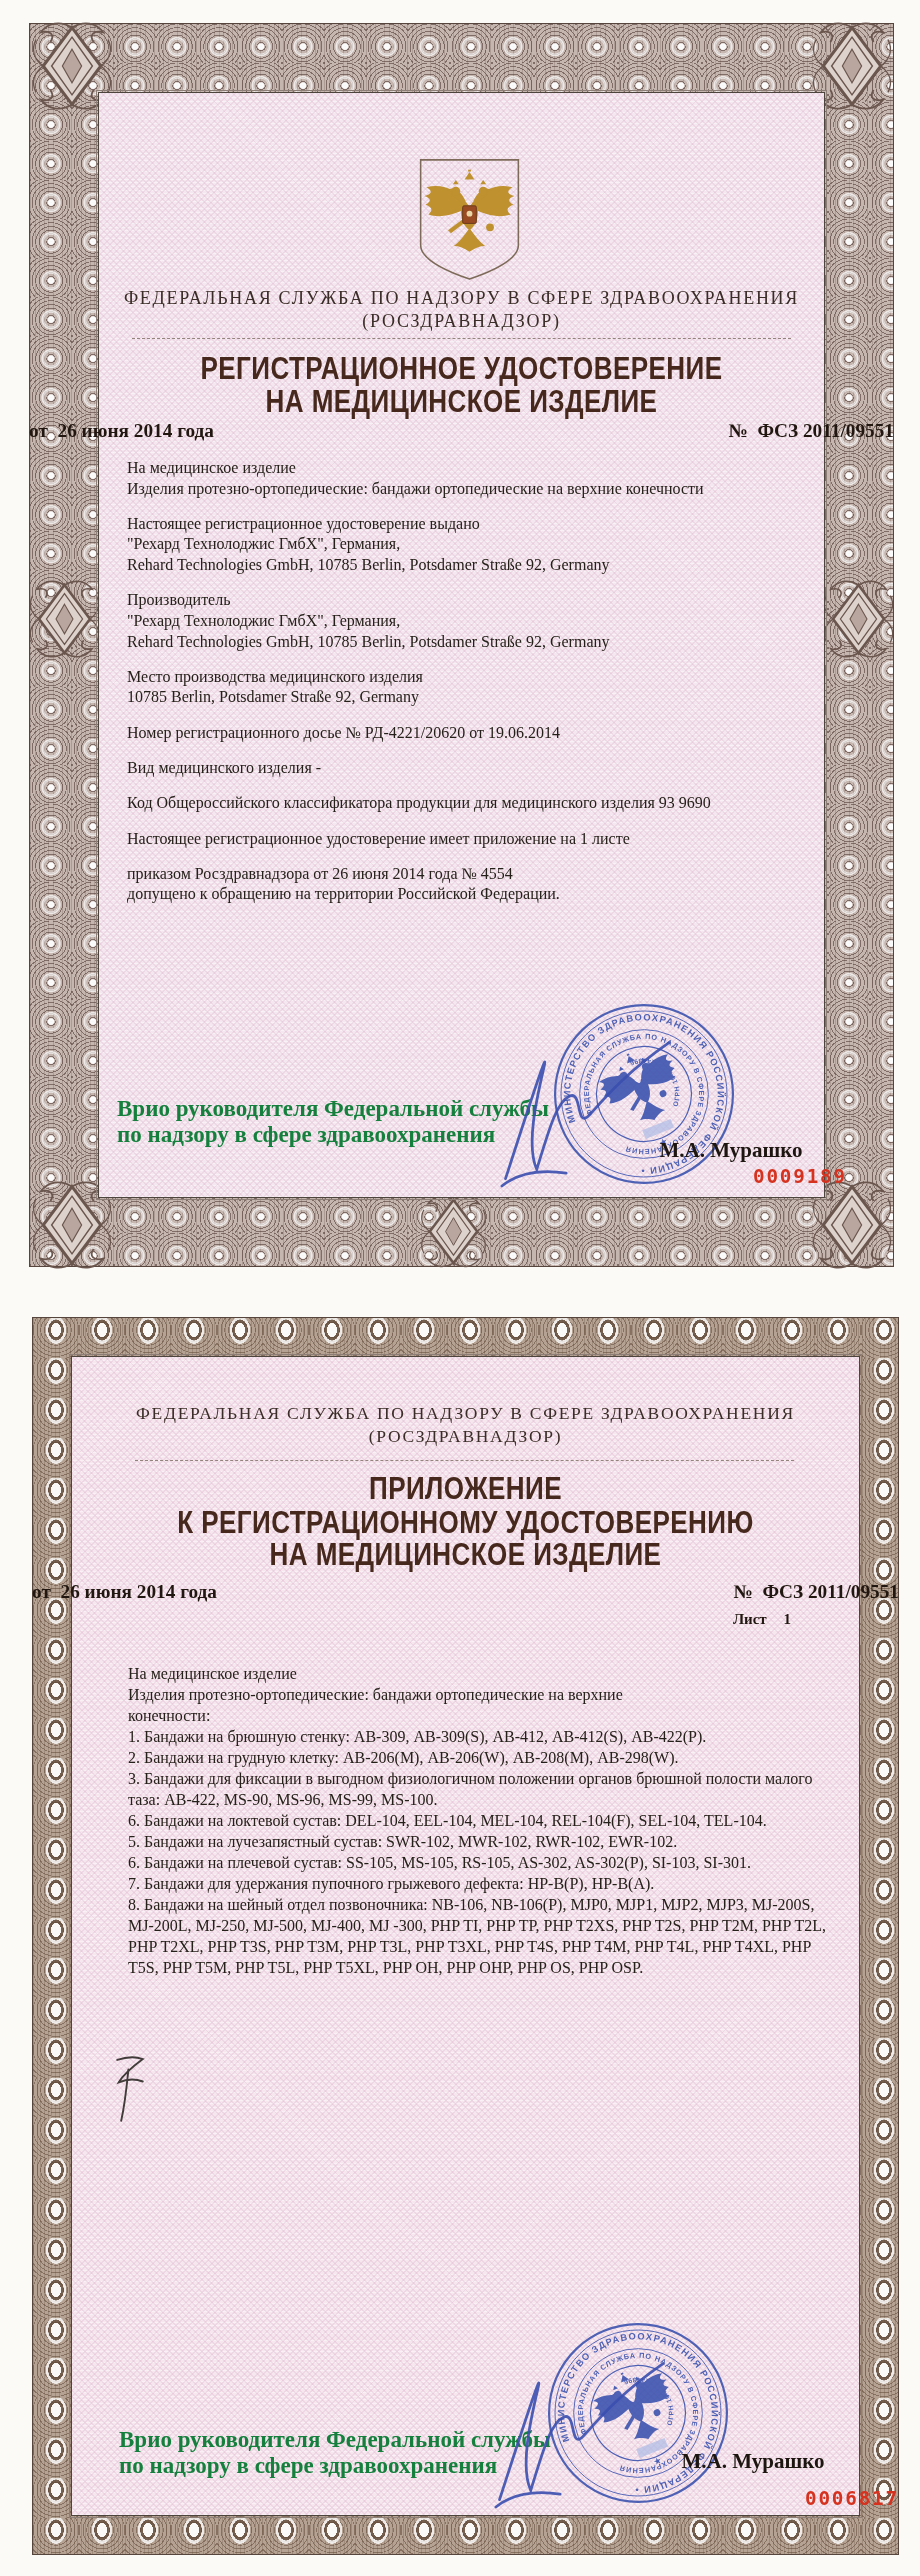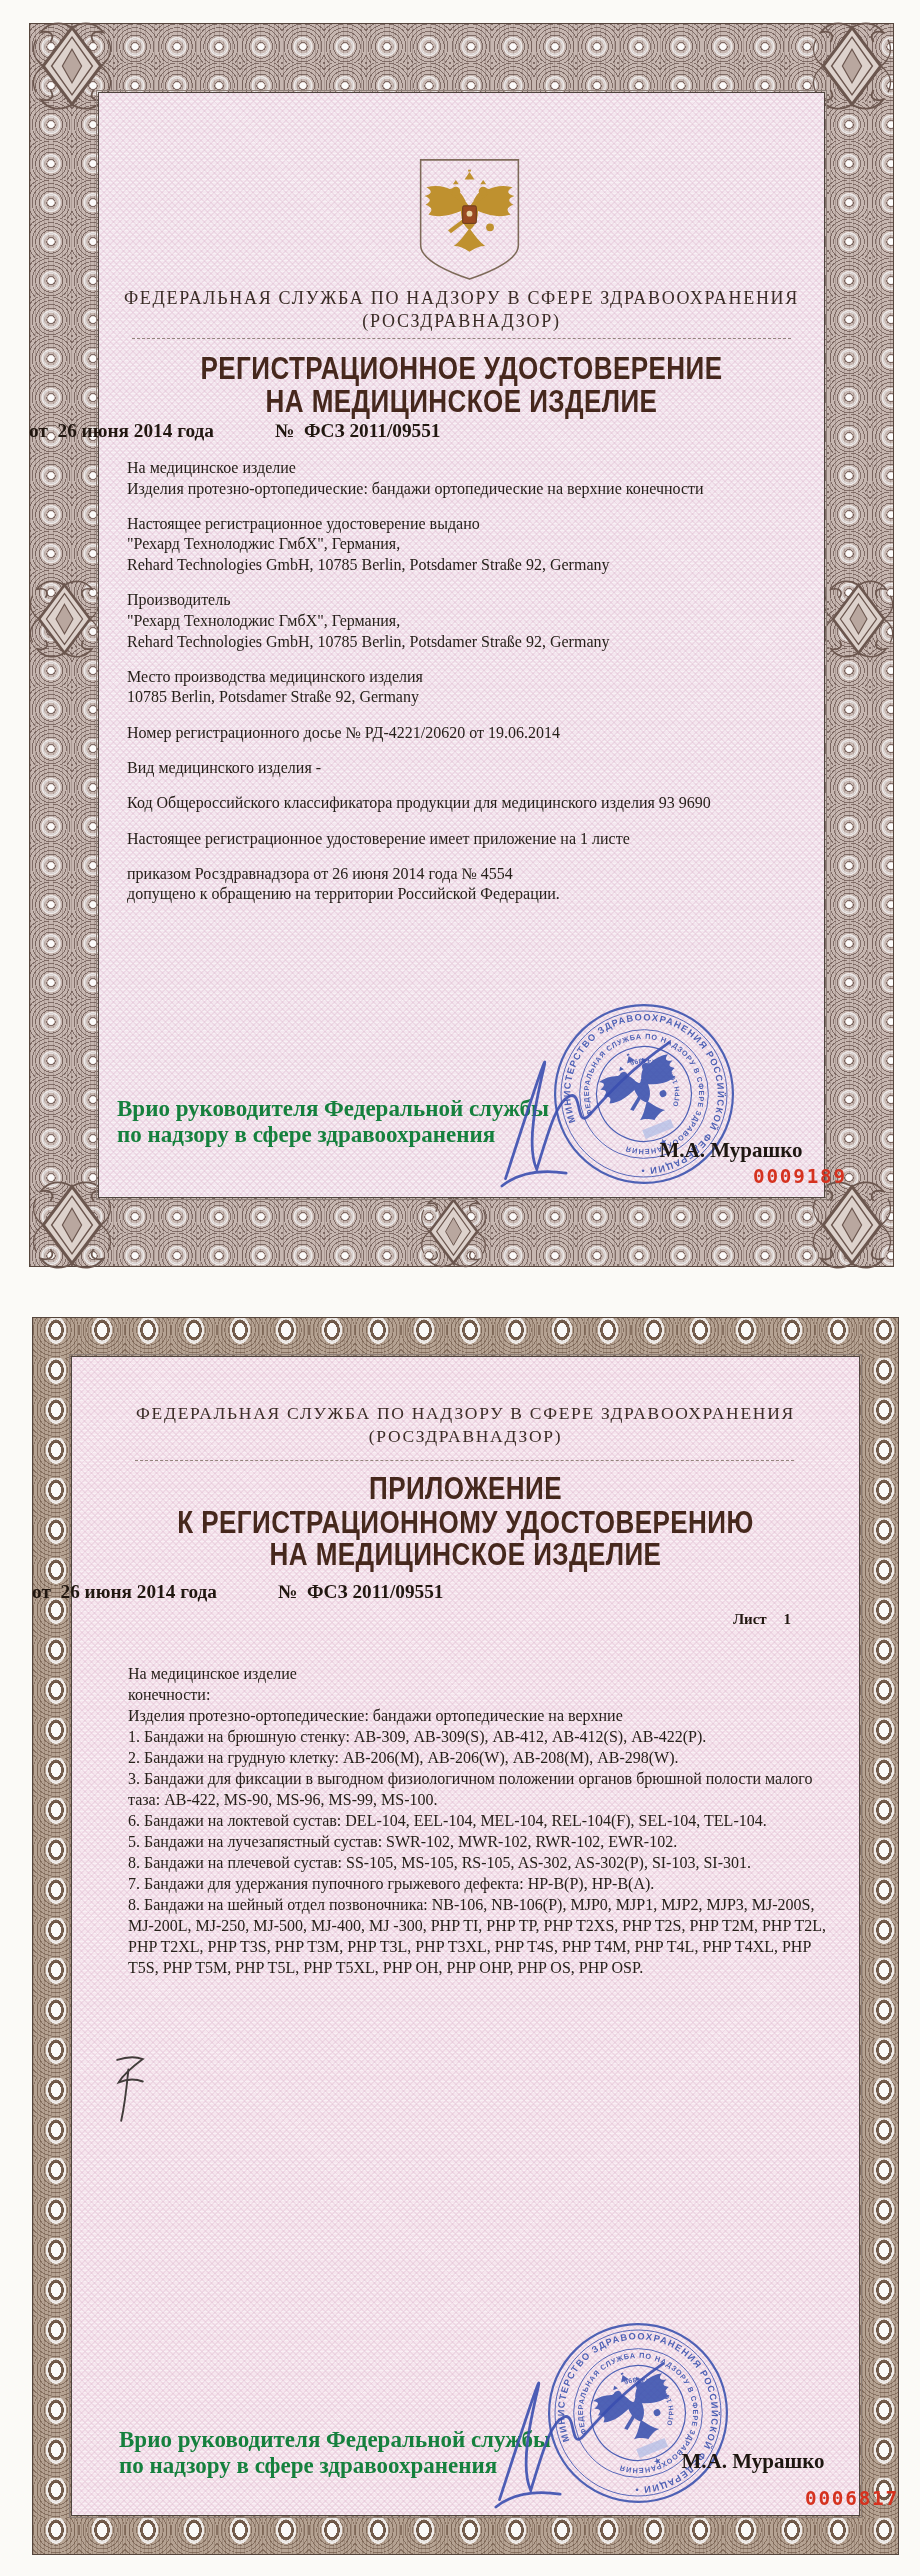--- a/index.html
+++ b/index.html
@@ -32,21 +32,21 @@
       repeating-linear-gradient(0deg, rgba(255,255,255,.4) 0 0.9px, transparent 0.9px 3.7px);
   }
   .panel1{inset:69px;}
   .panel2{inset:39px;background-color:#f6e6ee;}
   .orn{position:absolute;}
   
   .agency{position:absolute;left:0;width:100%;text-align:center;font-size:18px;letter-spacing:1.7px;color:#3a2c26;}
   .divider{position:absolute;border-top:0.9px dashed #93837c;}
   .bigtitle{position:absolute;left:0;width:100%;text-align:center;font-family:"Liberation Sans",sans-serif;
     font-weight:bold;font-size:31px;line-height:37px;color:#46281d;transform:scaleX(.84);letter-spacing:0.5px;}
-  .dateline{position:absolute;left:0;width:100%;display:flex;justify-content:flex-start;gap:61px;
+  .dateline{position:absolute;left:0;width:100%;display:flex;justify-content:space-between;gap:61px;
     font-weight:bold;font-size:19.3px;color:#211710;}
   .dateline span{white-space:pre;}
   .bodyblock{position:absolute;color:#26201a;font-size:16px;}
   .para{margin:0 0 14.7px;line-height:20.6px;}
   .item{margin:0;line-height:21px;}
   .b{font-weight:normal;}
   .sheetline{position:absolute;font-weight:bold;font-size:15px;color:#211710;}
   .signrole{position:absolute;font-weight:bold;font-size:23px;line-height:26px;color:#15803d;}
   .signname{position:absolute;text-align:center;font-weight:bold;font-size:21px;color:#1d1610;}
   .serial{position:absolute;font-family:"DejaVu Sans Mono",monospace;font-weight:bold;font-size:19.3px;
@@ -216,29 +216,29 @@
     <span>№  ФСЗ 2011/09551</span>
   </div>
 
   <div class="sheetline" style="top:294px;right:108px;">
     <span>Лист</span>
     <span style="margin-left:13px;">1</span>
   </div>
 
   <div class="bodyblock" style="left:96px;top:346px;width:707px;">
     <p class="item">На медицинское изделие</p>
+    <p class="item b">Изделия протезно-ортопедические: бандажи ортопедические на верхние</p>
     <p class="item b">конечности:</p>
-    <p class="item b">Изделия протезно-ортопедические: бандажи ортопедические на верхние</p>
     <div>
         <p class="item">1. Бандажи на брюшную стенку: АВ-309, АВ-309(S), АВ-412, АВ-412(S), АВ-422(Р).</p>
         <p class="item">2. Бандажи на грудную клетку: АВ-206(М), АВ-206(W), АВ-208(М), АВ-298(W).</p>
         <p class="item">3. Бандажи для фиксации в выгодном физиологичном положении органов брюшной полости малого таза: АВ-422, MS-90, MS-96, MS-99, MS-100.</p>
         <p class="item">6. Бандажи на локтевой сустав: DEL-104, EEL-104, MEL-104, REL-104(F), SEL-104, TEL-104.</p>
         <p class="item">5. Бандажи на лучезапястный сустав: SWR-102, MWR-102, RWR-102, EWR-102.</p>
-        <p class="item">8. Бандажи на плечевой сустав: SS-105, MS-105, RS-105, AS-302, AS-302(P), SI-103, SI-301.</p>
+        <p class="item">6. Бандажи на плечевой сустав: SS-105, MS-105, RS-105, AS-302, AS-302(P), SI-103, SI-301.</p>
         <p class="item">7. Бандажи для удержания пупочного грыжевого дефекта: HP-B(P), HP-B(A).</p>
         <p class="item">8. Бандажи на шейный отдел позвоночника: NB-106, NB-106(P), MJP0, MJP1, MJP2, MJP3, MJ-200S, MJ-200L, MJ-250, MJ-500, MJ-400, MJ -300, PHP TI, PHP TP, PHP T2XS, PHP T2S, PHP T2M, PHP T2L, PHP T2XL, PHP T3S, PHP T3M, PHP T3L, PHP T3XL, PHP T4S, PHP T4M, PHP T4L, PHP T4XL, PHP T5S, PHP T5M, PHP T5L, PHP T5XL, PHP OH, PHP OHP, PHP OS, PHP OSP.</p>
       </div>
   </div>
 
   <svg class="zmark" viewBox="0 0 60 90" style="left:74px;top:734px;width:48px;height:77px;">
       <use href="#zsym"></use>
     </svg>
 
   <div class="signrole" style="left:87px;top:1110px;">

